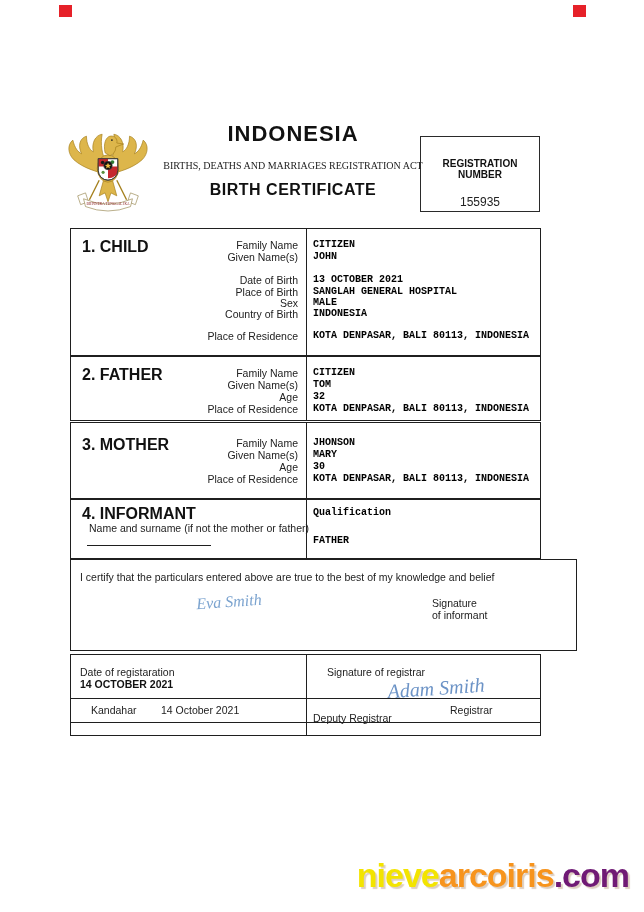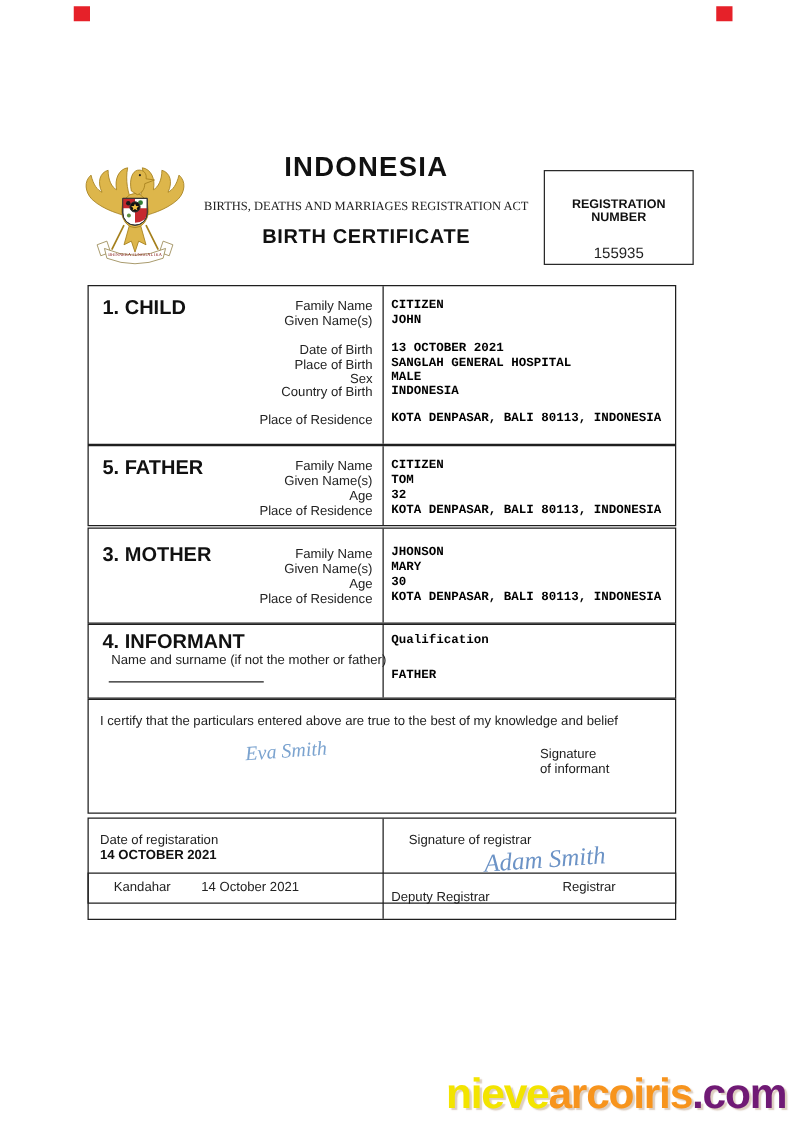--- a/index.html
+++ b/index.html
@@ -11,30 +11,30 @@
   
   .corner-mark{position:absolute;width:13px;height:12px;background:#e62129;}
   #mark-left{left:59px;top:5px;}
   #mark-right{left:573px;top:5px;}
   
   #emblem{left:64px;top:119px;width:88px;height:95px;}
   #header-titles{left:147px;top:121px;width:292px;text-align:center;}
   #country-title{font-size:22px;font-weight:bold;letter-spacing:1px;color:#111;}
   #act-line{margin-top:13px;font-size:10px;color:#222;font-family:Liberation Serif, serif;}
   #doc-title{margin-top:10px;font-size:16px;font-weight:bold;letter-spacing:.5px;color:#111;}
-  #reg-box{left:420px;top:136px;width:118px;height:74px;border:1px solid #2a2a2a;text-align:center;margin-left:15px;}
+  #reg-box{left:420px;top:136px;width:118px;height:74px;border:1px solid #2a2a2a;text-align:center;}
   #reg-label{margin-top:21px;font-size:10px;font-weight:bold;color:#111;}
   #reg-number{margin-top:15px;font-size:12px;color:#222;}
   
   .box{position:absolute;left:70px;width:469px;border:1px solid #1f1f1f;background:transparent;}
   #box-child{top:228px;height:126px;}
   #box-father{top:356px;height:63px;}
   #box-mother{top:422px;height:75px;}
   #box-informant{top:499px;height:58px;}
-  #box-certify{top:559px;height:90px;}
+  #box-certify{top:559px;height:90px;padding-left:36px;}
   #box-registrar{top:654px;height:80px;}
   #box-footer{top:698px;height:23px;}
   .vdiv{position:absolute;left:235px;top:0;bottom:0;width:1px;background:#1f1f1f;}
   .sec-title{position:absolute;left:11px;font-size:16px;font-weight:bold;color:#111;white-space:nowrap;}
   .lbl{position:absolute;right:242px;font-size:10.5px;color:#222;white-space:nowrap;}
   .val{position:absolute;left:242px;font-family:"Liberation Mono",monospace;font-weight:bold;font-size:10px;color:#000;white-space:nowrap;}
   .plain{position:absolute;font-size:10.5px;color:#222;white-space:nowrap;}
   .bold-val{font-weight:bold;color:#111;}
   #name-blank-line{position:absolute;left:16px;top:45px;width:124px;height:1px;background:#1f1f1f;}
   .script{position:absolute;font-family:"Liberation Serif",serif;font-style:italic;color:#6c93c6;transform:rotate(-4deg);white-space:nowrap;}
@@ -118,21 +118,21 @@
     <div class="lbl" style="top:68px">Sex</div>
     <div class="val" style="top:68px">MALE</div>
     <div class="lbl" style="top:79px">Country of Birth</div>
     <div class="val" style="top:79px">INDONESIA</div>
     <div class="lbl" style="top:101px">Place of Residence</div>
     <div class="val" style="top:101px">KOTA DENPASAR, BALI 80113, INDONESIA</div>
   </div>
 
   <div id="box-father" class="box">
     <div class="vdiv"></div>
-    <div class="sec-title" style="top:9px">5. FATHER</div>
+    <div class="sec-title" style="top:9px">2. FATHER</div>
     <div class="lbl" style="top:10px">Family Name</div>
     <div class="val" style="top:10px">CITIZEN</div>
     <div class="lbl" style="top:22px">Given Name(s)</div>
     <div class="val" style="top:22px">TOM</div>
     <div class="lbl" style="top:34px">Age</div>
     <div class="val" style="top:34px">32</div>
     <div class="lbl" style="top:46px">Place of Residence</div>
     <div class="val" style="top:46px">KOTA DENPASAR, BALI 80113, INDONESIA</div>
   </div>
 

